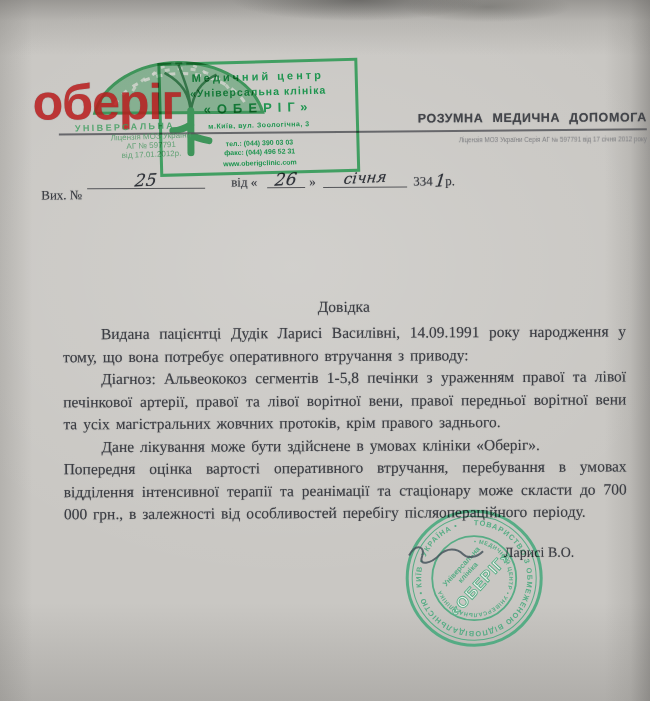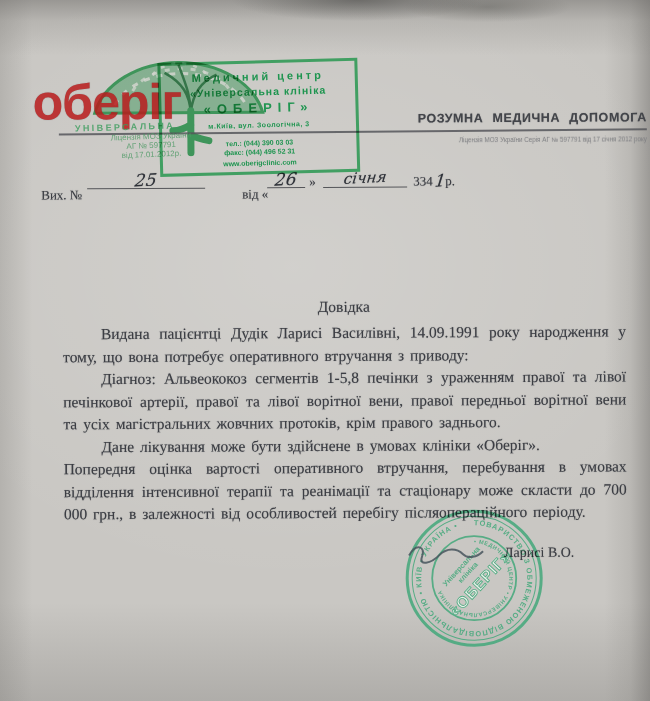--- a/index.html
+++ b/index.html
@@ -104,21 +104,21 @@
     <div class="bs-tel">
       <div>тел.: (044) 390 03 03</div>
       <div>факс: (044) 496 52 31</div>
     </div>
     <div class="bs-site">www.oberigclinic.com</div>
   </div>
 
   <div class="abs ref txtblur">
     <span class="lbl" style="left:42px;top:16px;">Вих. №</span>
     <span class="uline" style="left:88px;top:-1px;width:118px;"><span class="hand">25</span></span>
-    <span class="lbl" style="left:243px;top:4px;margin-top:12px;">від «</span>
+    <span class="lbl" style="left:232px;top:4px;">від «</span>
     <span class="uline" style="left:268px;top:-1px;width:38px;"><span class="hand">26</span></span>
     <span class="lbl" style="left:310px;top:4px;">»</span>
     <span class="uline" style="left:324px;top:-1px;width:84px;"><span class="hand" style="font-size:15px;">січня</span></span>
     <span class="lbl" style="left:414px;top:4px;">334</span>
     <span class="lbl hand" style="left:436px;top:1px;">1</span>
     <span class="lbl" style="left:446px;top:4px;">р.</span>
   </div>
 
   <div class="abs title txtblur">Довідка</div>
   <div class="abs bodytext txtblur">

